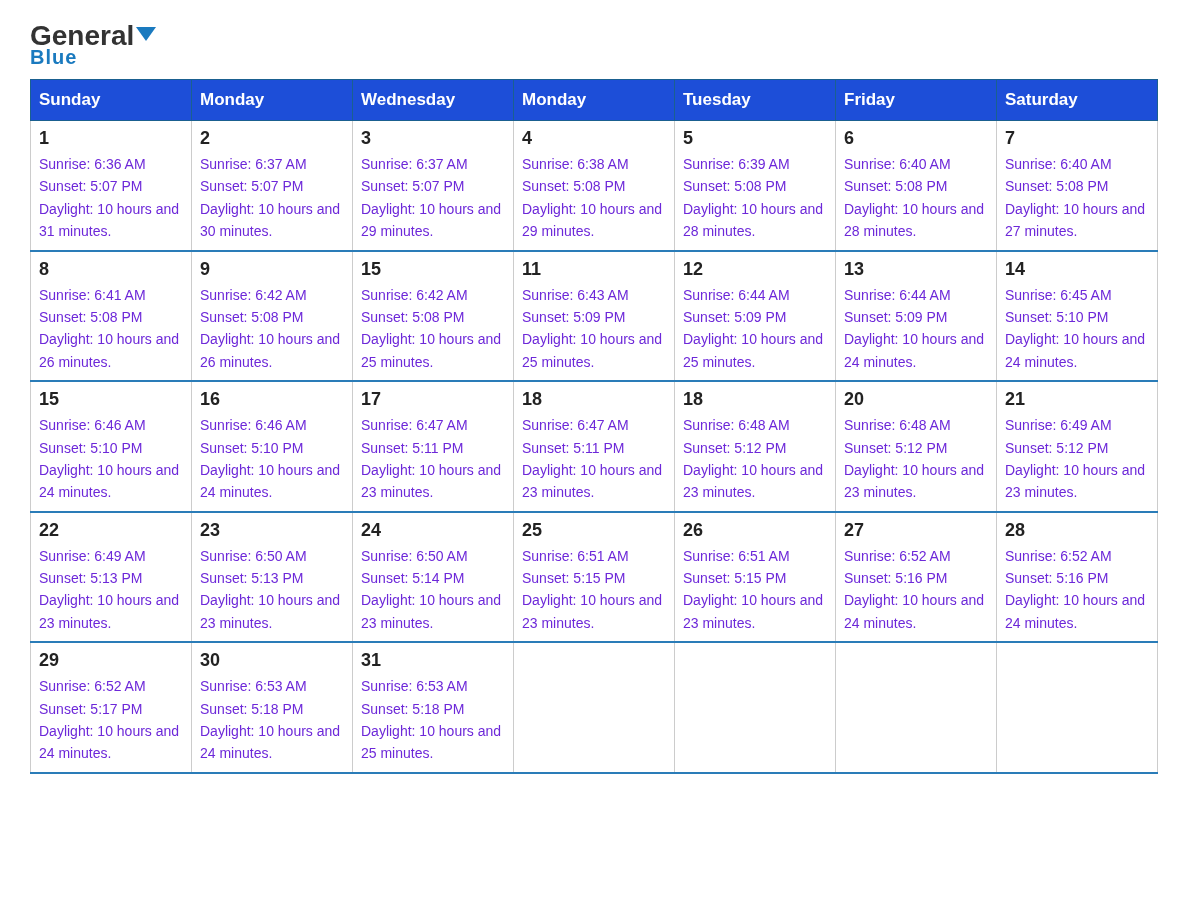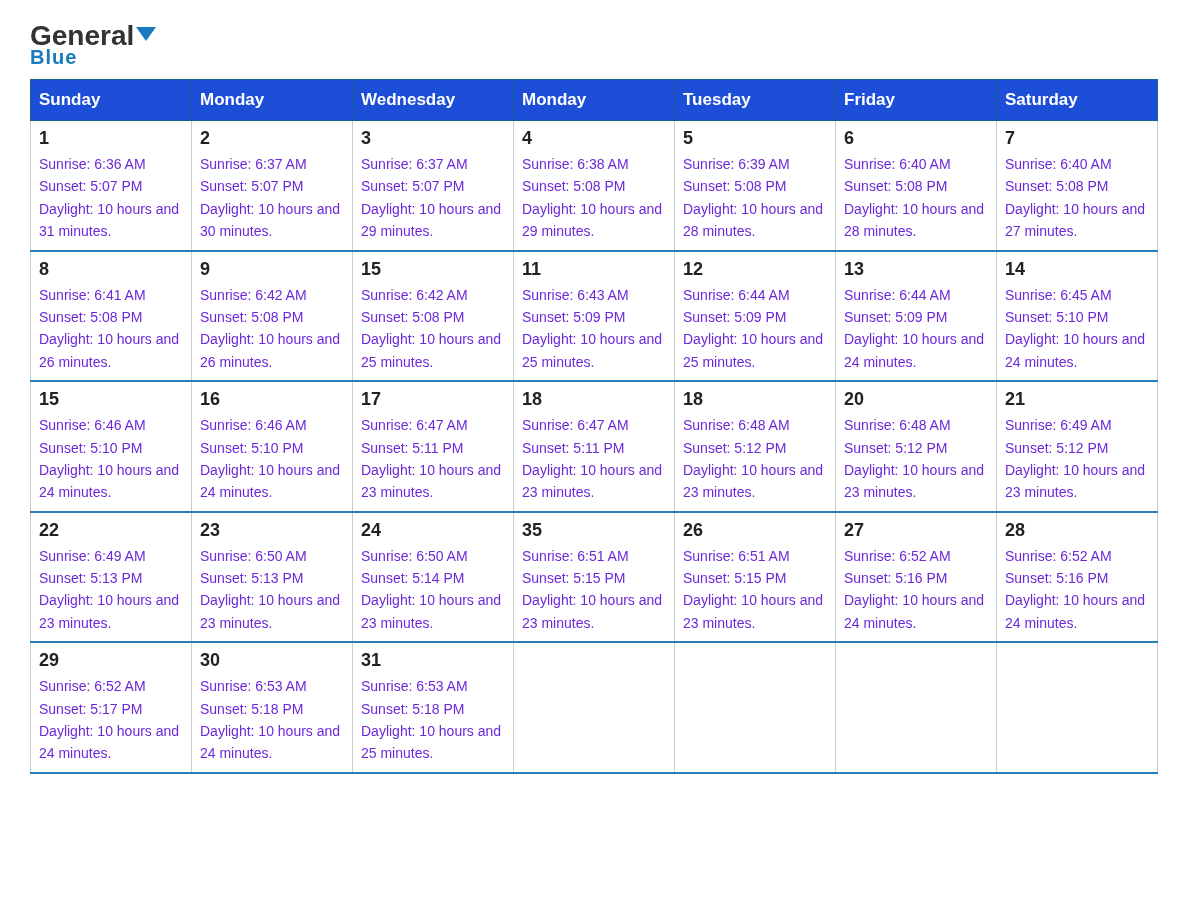--- a/index.html
+++ b/index.html
@@ -323,21 +323,21 @@
         </td>
         <td>
           <span class="day-number">24</span>
           <div class="day-info">
             Sunrise: 6:50 AM<br>
             Sunset: 5:14 PM<br>
             Daylight: 10 hours and 23 minutes.
           </div>
         </td>
         <td>
-          <span class="day-number">35</span>
+          <span class="day-number">25</span>
           <div class="day-info">
             Sunrise: 6:51 AM<br>
             Sunset: 5:15 PM<br>
             Daylight: 10 hours and 23 minutes.
           </div>
         </td>
         <td>
           <span class="day-number">26</span>
           <div class="day-info">
             Sunrise: 6:51 AM<br>

